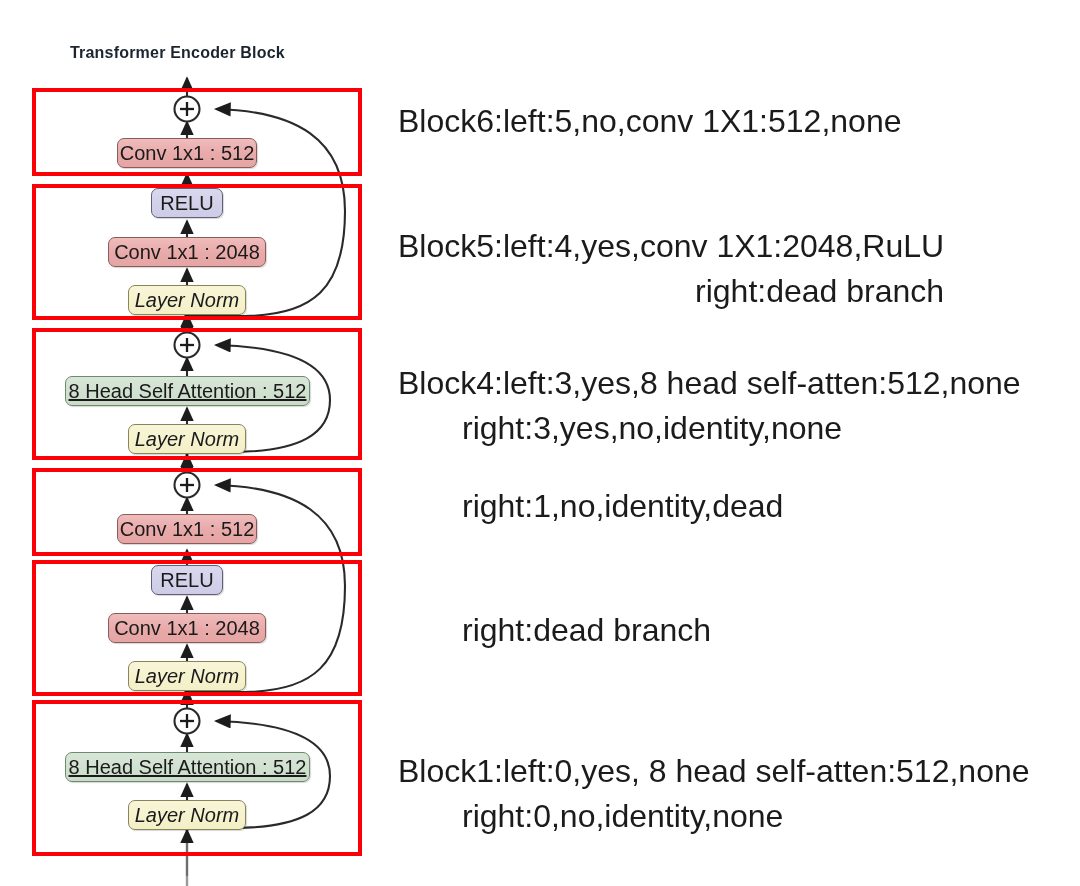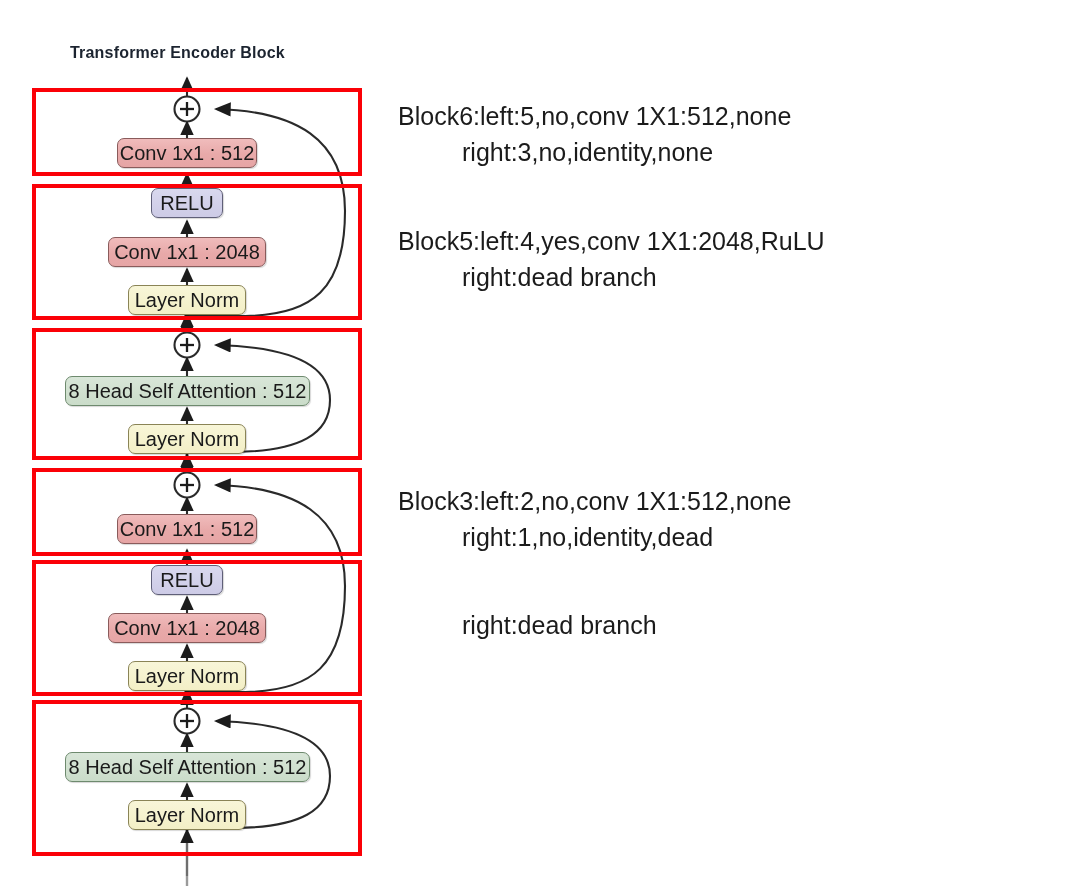--- a/index.html
+++ b/index.html
@@ -53,30 +53,32 @@
     background:linear-gradient(180deg,#f0bcbc 0%,#e8a9a9 55%,#e6a5a5 100%);
     border-color:#8a5b5b;
   }
   .node.relu{
     background:linear-gradient(180deg,#d9d8ee 0%,#cdcbe6 100%);
     border-color:#5f5f78;
   }
   .node.lnorm{
     background:linear-gradient(180deg,#f8f6d8 0%,#f3efc6 100%);
     border-color:#8a8456;
+    font-style:italic;
   }
   .node.attn{
     background:linear-gradient(180deg,#d8e6d8 0%,#cadcc9 100%);
     border-color:#6e8a6e;
+    text-decoration:underline;
   }
 
   
   .anno{
     position:absolute;
-    font-size:25px;
+    font-size:32px;
     color:#1b1b1b;
     line-height:1.42;
     white-space:nowrap;
     font-family:"Liberation Sans", sans-serif;
   }
   .anno .l2{display:block;padding-left:64px;}
 </style>
 </head>
 <body>
 
@@ -195,32 +197,38 @@
 
   <div class="node relu" style="left:151px;top:549px;width:72px;">RELU</div>
   <div class="node conv" style="left:108px;top:597px;width:158px;">Conv 1x1 : 2048</div>
   <div class="node lnorm" style="left:128px;top:645px;width:118px;">Layer Norm</div>
 
   <div class="node attn" style="left:65px;top:736px;width:245px;">8 Head Self Attention : 512</div>
   <div class="node lnorm" style="left:128px;top:784px;width:118px;">Layer Norm</div>
 
   <div class="anno" style="left:398px;top:83px;">
     <span>Block6:left:5,no,conv 1X1:512,none</span>
-    <span class="l2">right:3,no,identity,none</span>
-  </div>
-
-  <div class="anno" style="left:398px;top:208px;">
+  </div>
+
+  <div class="anno" style="left:398px;top:208px;text-align:right;">
     <span>Block5:left:4,yes,conv 1X1:2048,RuLU</span>
     <span class="l2">right:dead branch</span>
   </div>
 
+  <div class="anno" style="left:398px;top:345px;">
+    <span>Block4:left:3,yes,8 head self-atten:512,none</span>
+    <span class="l2">right:3,yes,no,identity,none</span>
+  </div>
 
   <div class="anno" style="left:398px;top:468px;">
-    <span>Block3:left:2,no,conv 1X1:512,none</span>
     <span class="l2">right:1,no,identity,dead</span>
   </div>
 
   <div class="anno" style="left:398px;top:592px;">
     <span class="l2">right:dead branch</span>
   </div>
 
+  <div class="anno" style="left:398px;top:733px;">
+    <span>Block1:left:0,yes, 8 head self-atten:512,none</span>
+    <span class="l2">right:0,no,identity,none</span>
+  </div>
 
 </div>
 
 </body></html>

